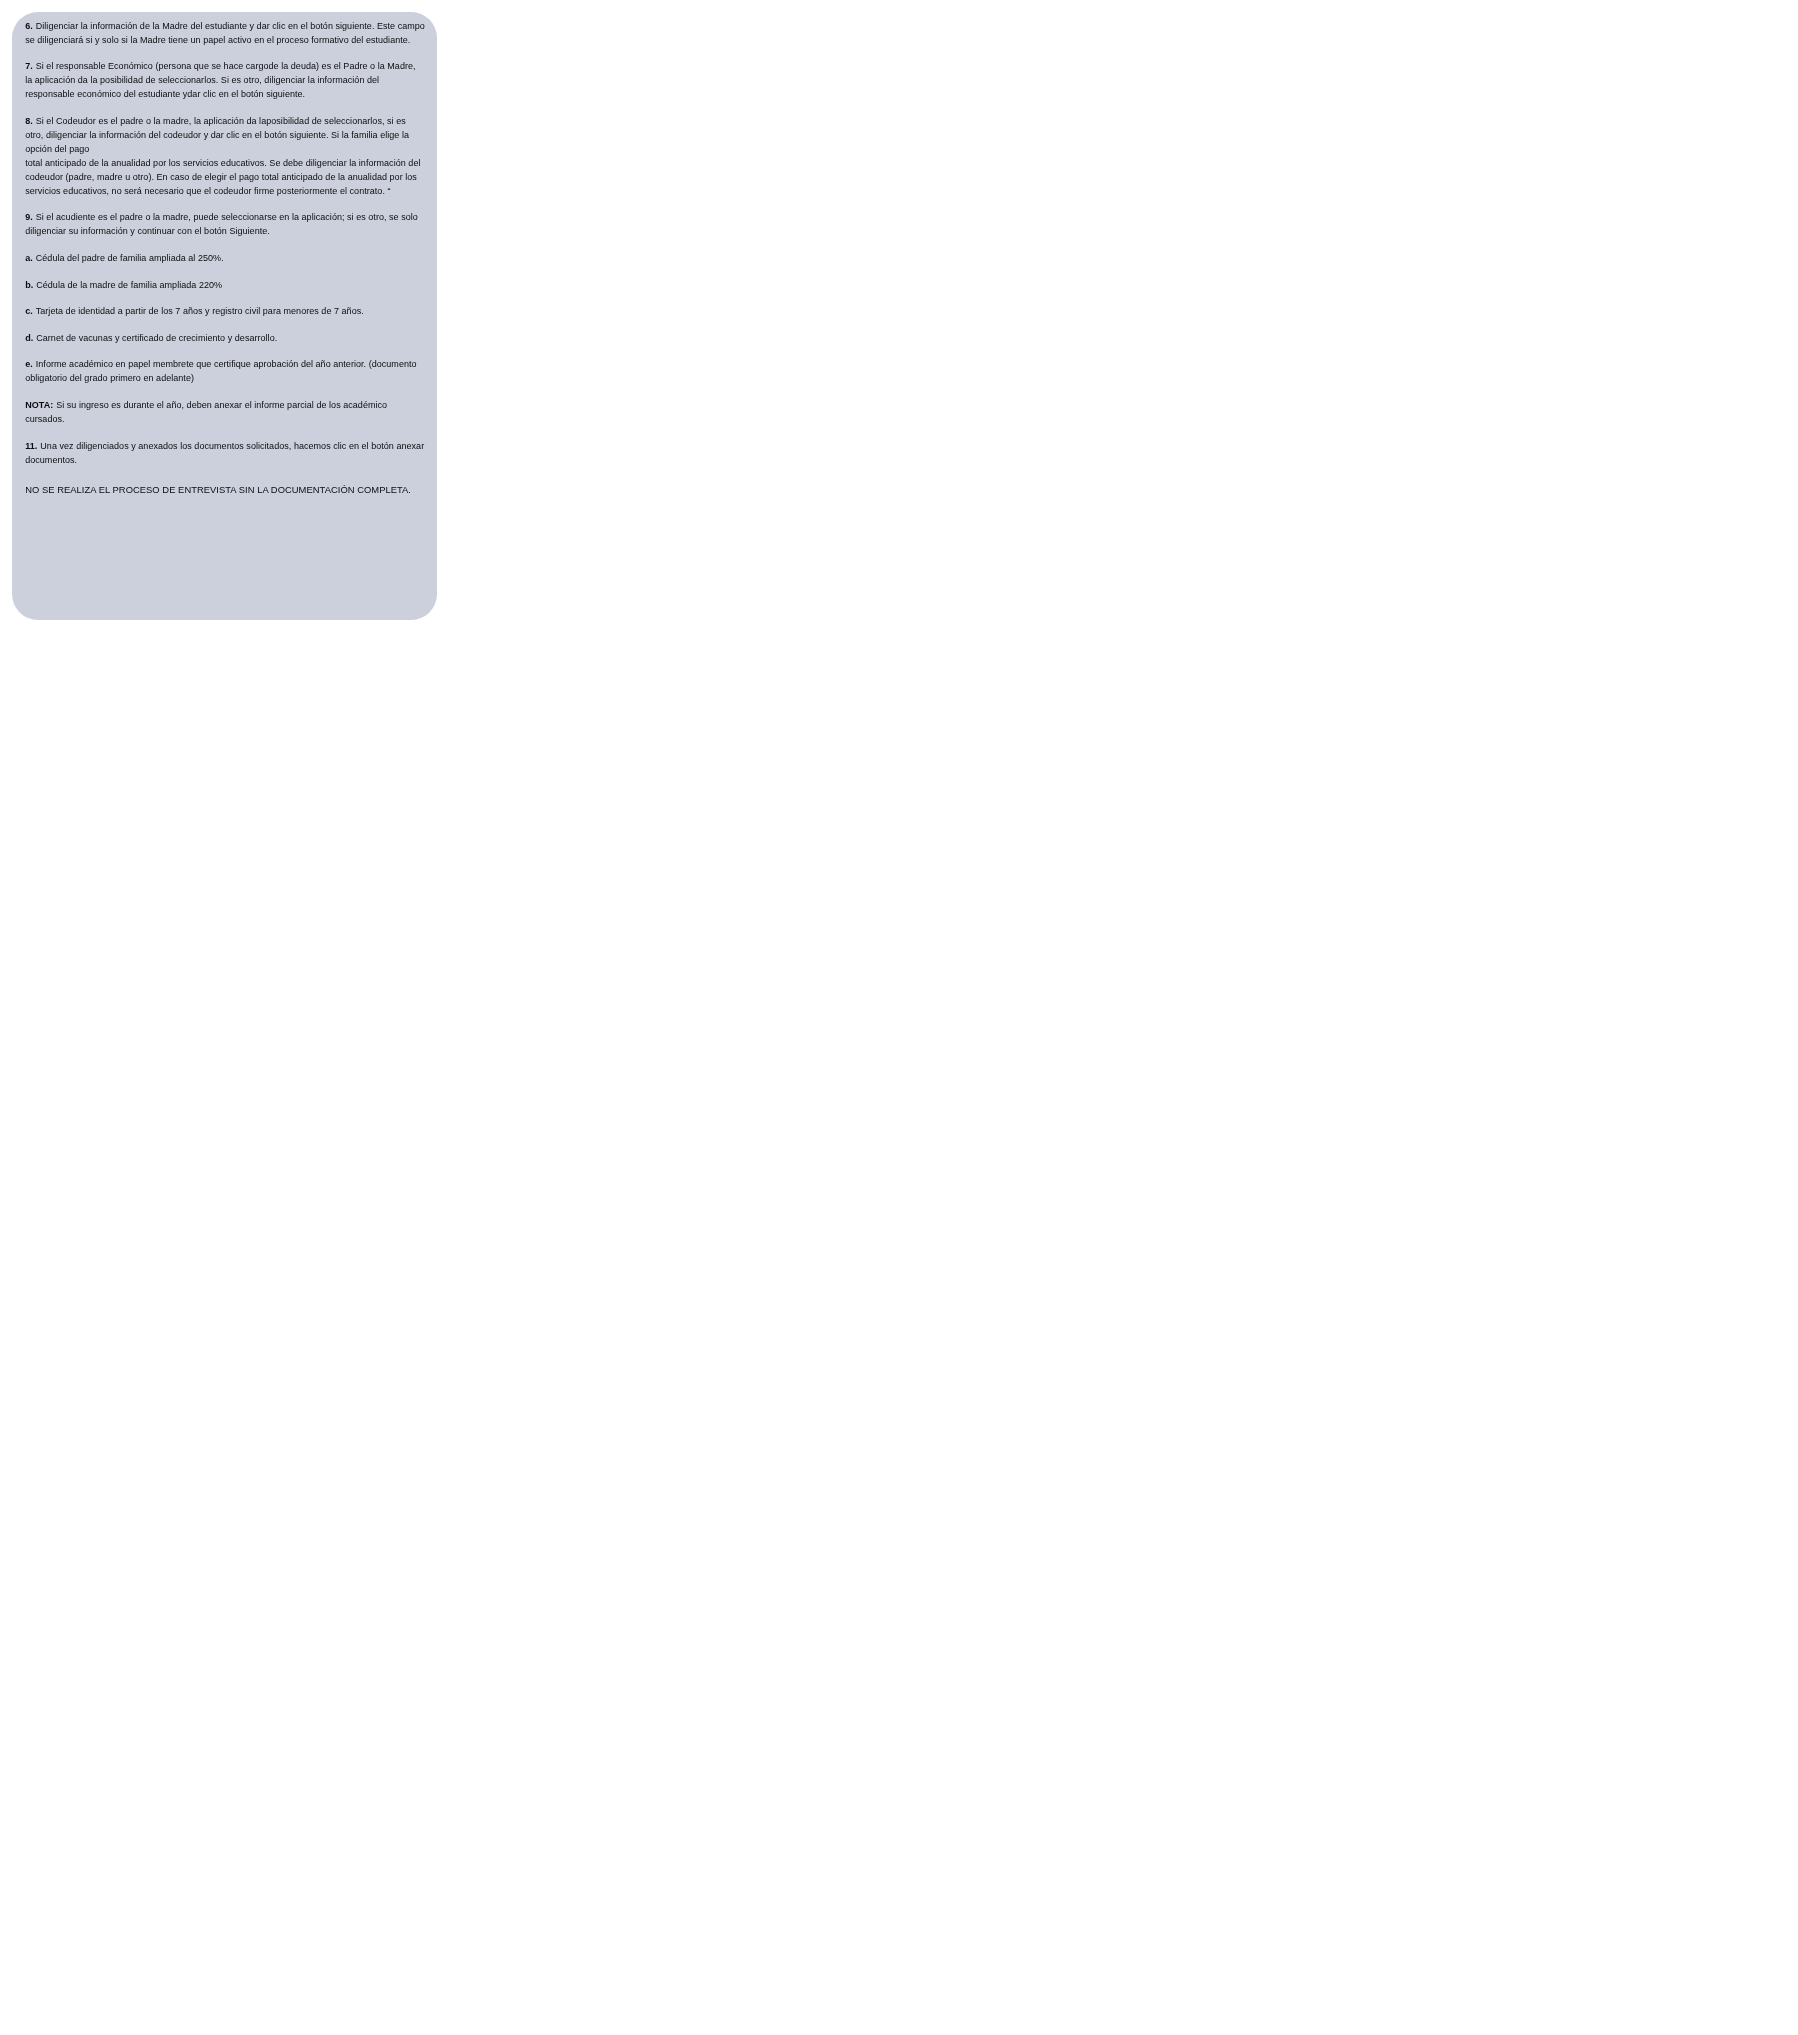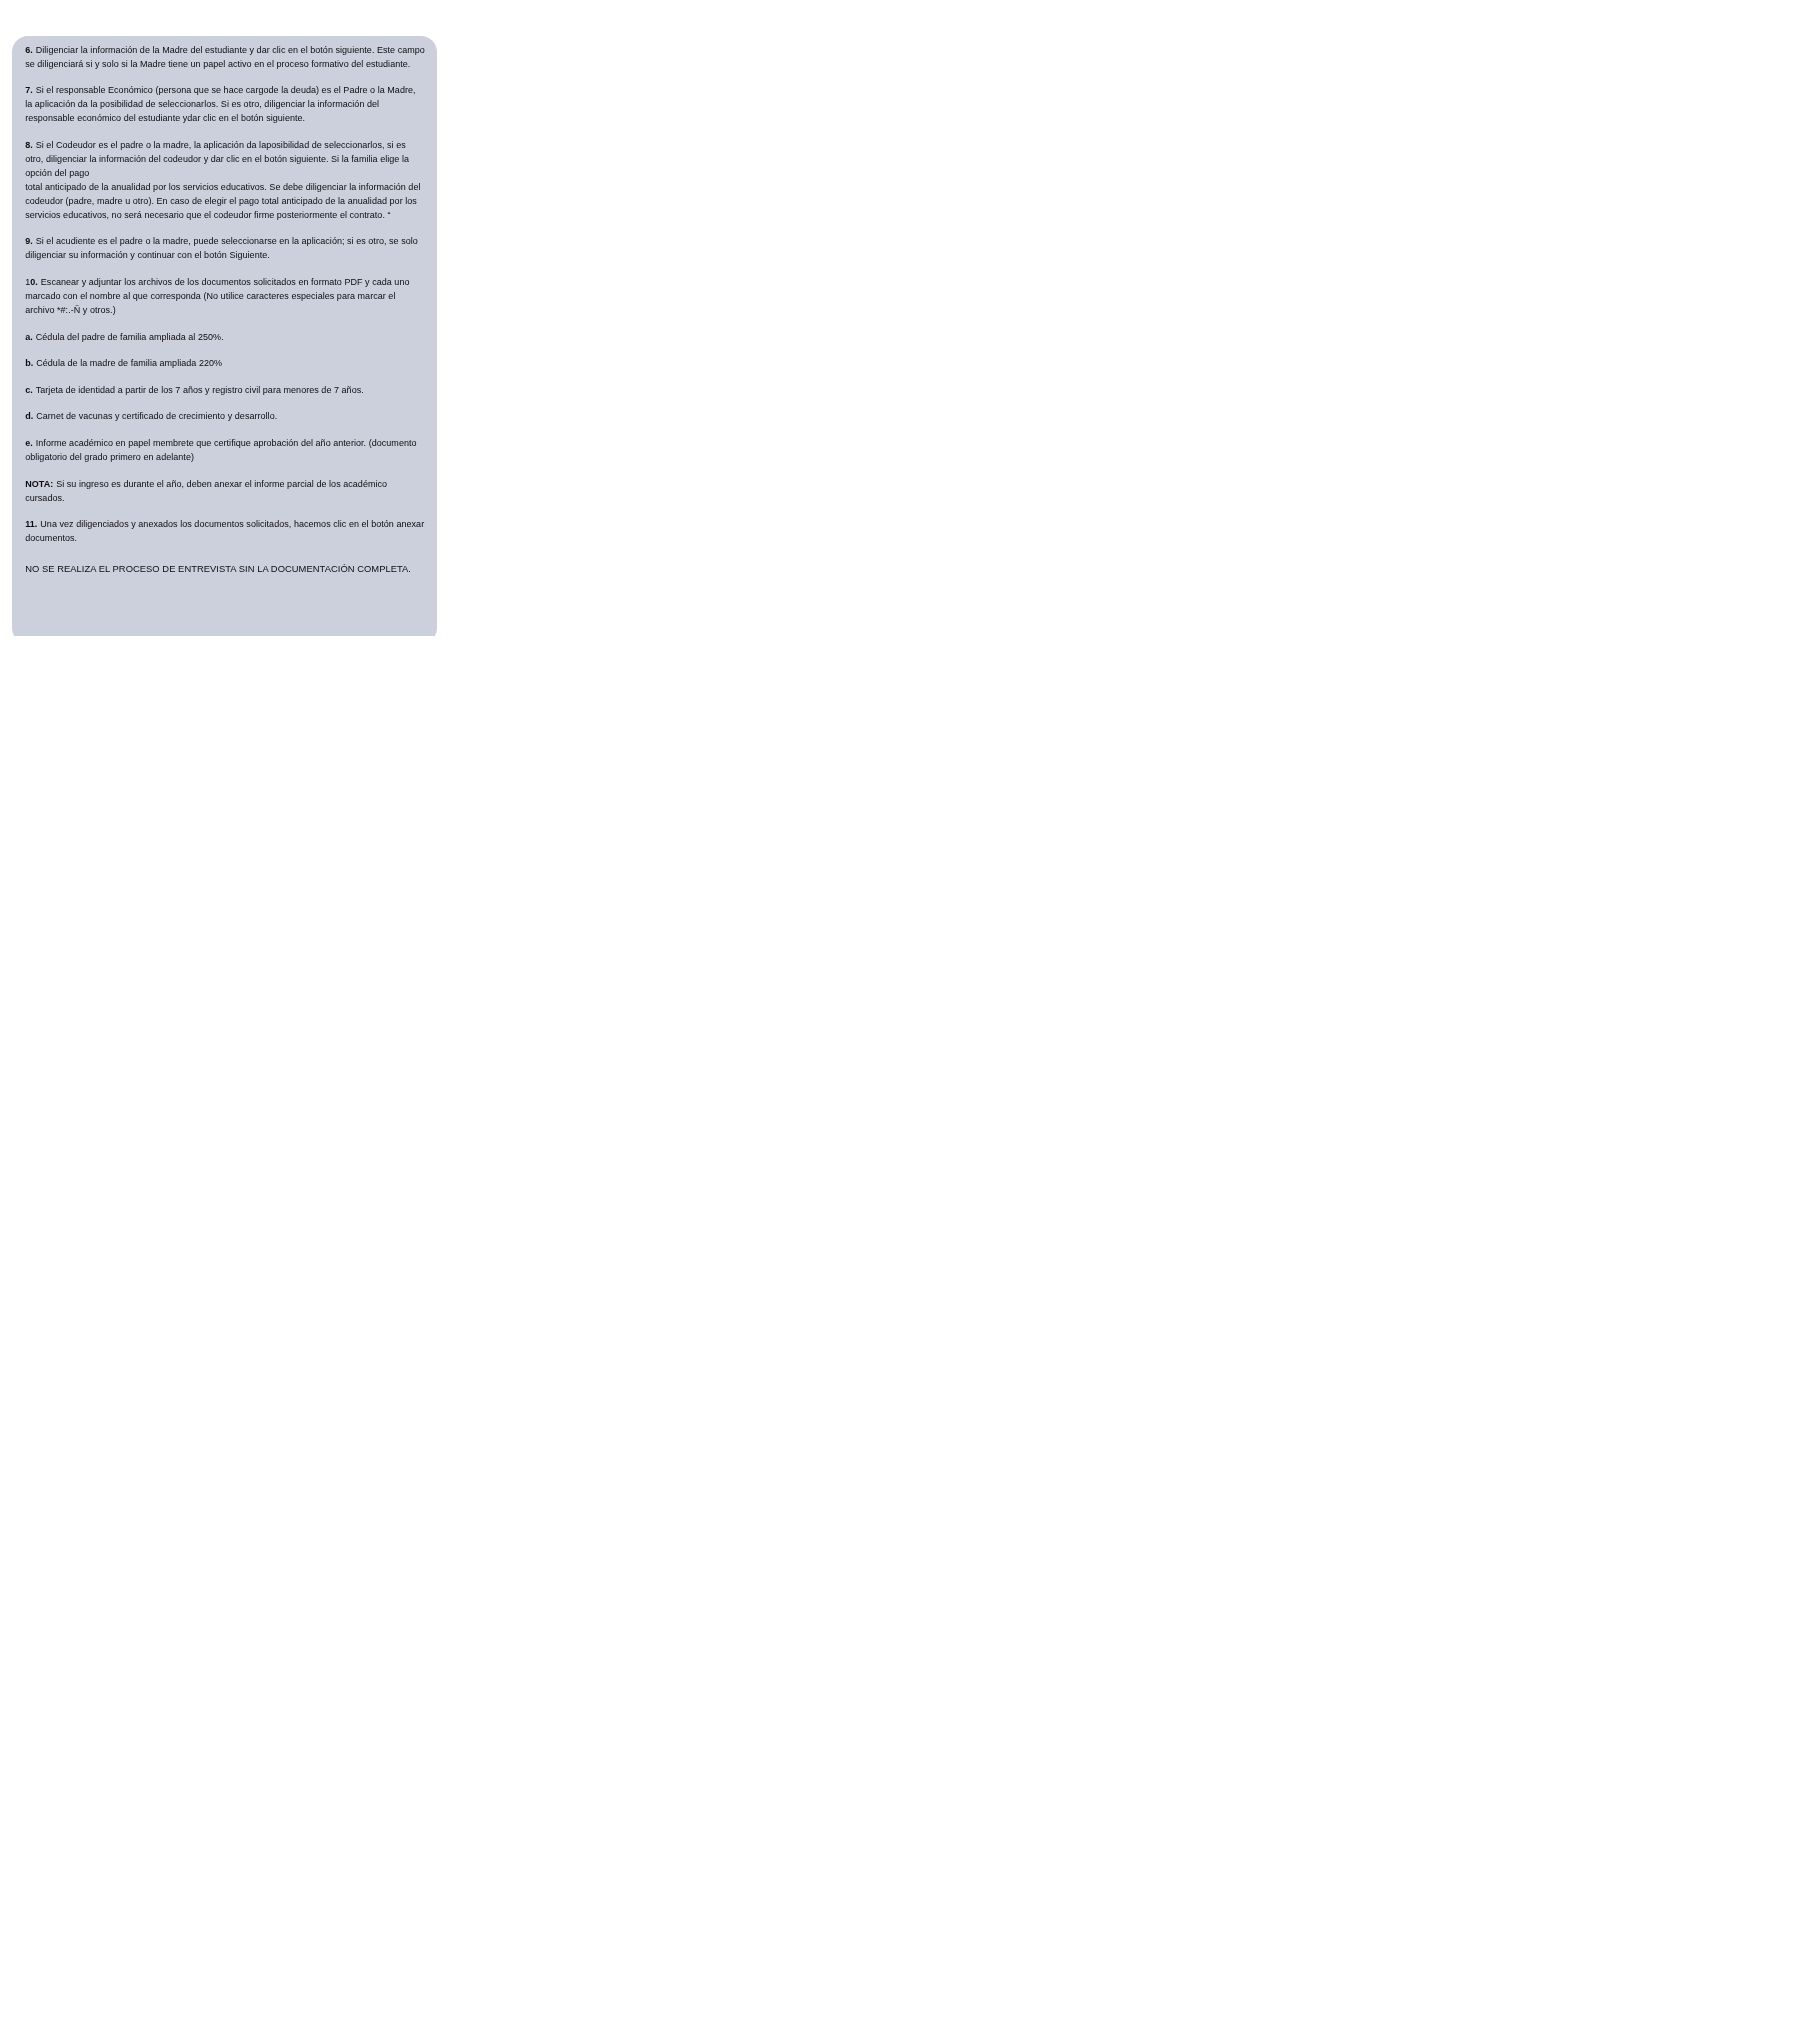--- a/index.html
+++ b/index.html
@@ -15,24 +15,23 @@
     background: #ffffff;
     overflow: hidden;
   }
   .card {
     position: absolute;
     left: 12.2px;
     top: 12.2px;
     width: 425px;
     height: 608px;
     background: #cccfdc;
-    border-radius: 16px;
+    border-radius: 26px;
     box-sizing: border-box;
     padding: 6.5px 12.2px 8.1px 13px;
-    margin-top: 24px;
   }
   .item {
     margin: 0 0 12.6px 0;
     font-size: 9px;
     line-height: 14px;
     font-weight: 400;
     color: #0d0d0f;
     letter-spacing: 0.04px;
   }
   .item .txt {
@@ -70,23 +69,20 @@
 
     <p class="item">
       <strong class="mk">8.</strong><span class="txt">Si el Codeudor es el padre o la madre, la aplicación da laposibilidad de seleccionarlos, si es otro, diligenciar la información del codeudor y dar clic en el botón siguiente. Si la familia elige la opción del pago
 total anticipado de la anualidad por los servicios educativos. Se debe diligenciar la información del codeudor (padre, madre u otro). En caso de elegir el pago total anticipado de la anualidad por los servicios educativos, no será necesario que el codeudor firme posteriormente el contrato. “</span>
     </p>
 
     <p class="item">
       <strong class="mk">9.</strong><span class="txt">Si el acudiente es el padre o la madre, puede seleccionarse en la aplicación; si es otro, se solo diligenciar su información y continuar con el botón Siguiente.</span>
     </p>
 
-    <p class="item">
-      <span class="mk-light">1</span><strong class="mk">0.</strong><span class="txt">Escanear y adjuntar los archivos de los documentos solicitados en formato PDF y cada uno marcado con el nombre al que corresponda (No utilice caracteres especiales para marcar el archivo *#:.-Ñ y otros.)</span>
-    </p>
 
     <p class="item">
       <strong class="mk">a.</strong><span class="txt">Cédula del padre de familia ampliada al 250%.</span>
     </p>
 
     <p class="item">
       <strong class="mk">b.</strong><span class="txt">Cédula de la madre de familia ampliada 220%</span>
     </p>
 
     <p class="item">

